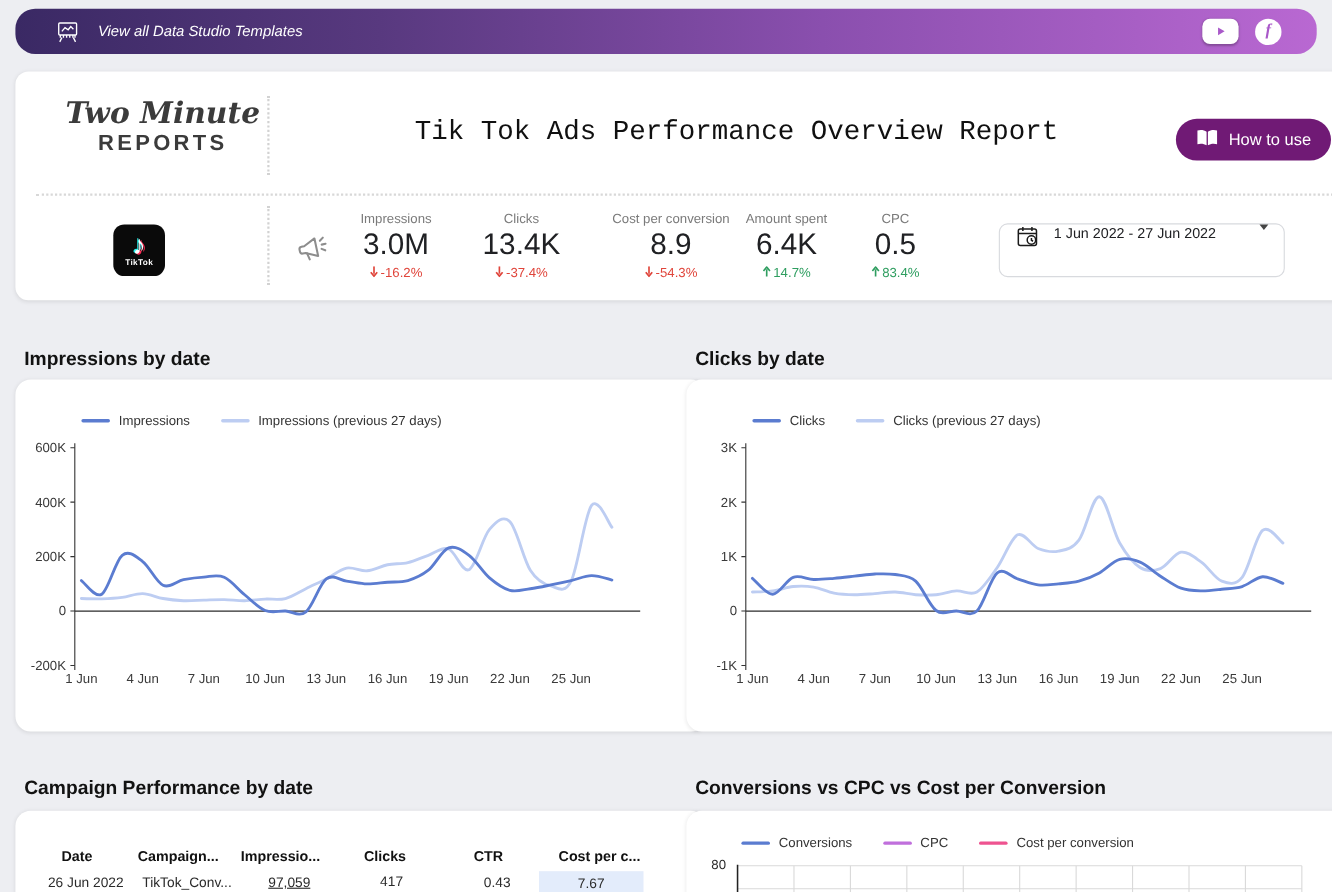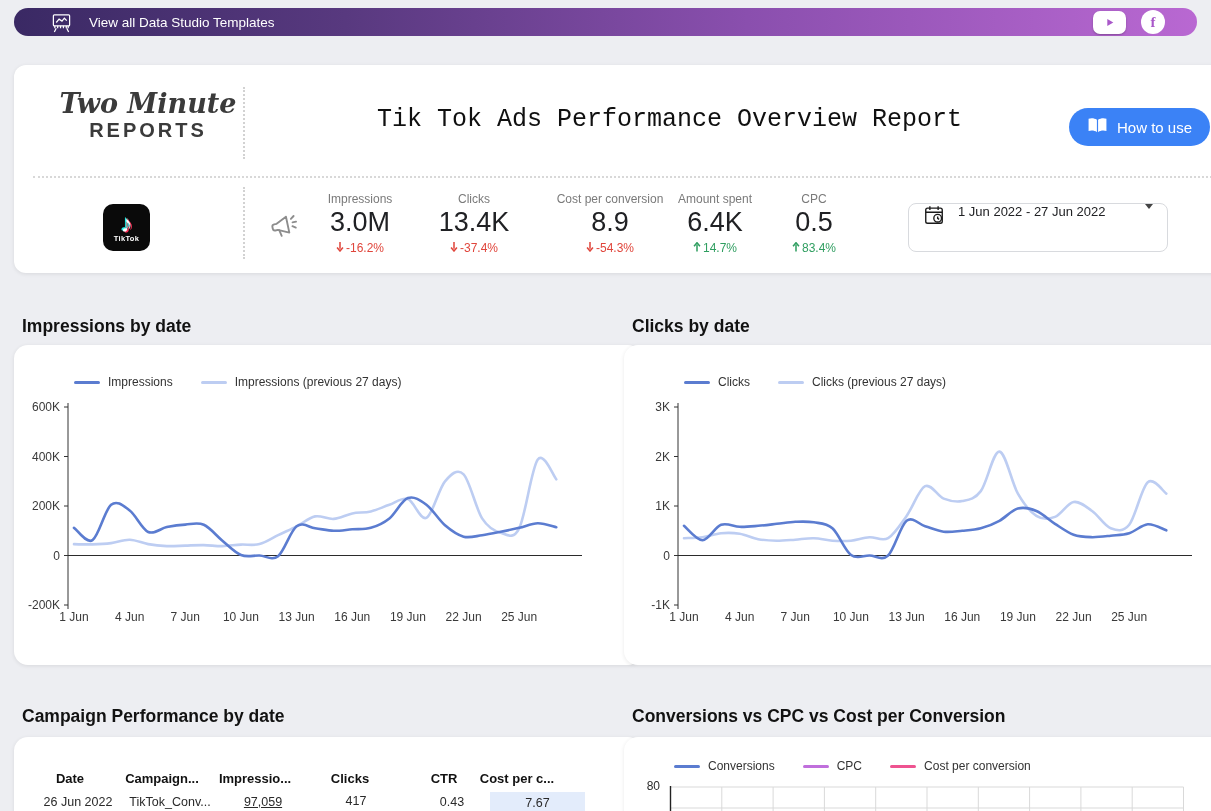--- a/index.html
+++ b/index.html
@@ -1,41 +1,41 @@
 <!DOCTYPE html>
 <html><head>
 <meta charset="utf-8">
 <style>
   html,body{margin:0;padding:0;}
   body{width:1211px;height:811px;background:#edeef2;font-family:"Liberation Sans",sans-serif;overflow:hidden;}
   .page{position:relative;width:1211px;height:811px;overflow:hidden;}
 
   
-  .banner{position:absolute;left:14px;top:8px;width:1183px;height:28px;border-radius:18px;
+  .banner{position:absolute;left:14px;top:8px;width:1183px;height:41px;border-radius:18px;
     background:linear-gradient(90deg,#3a2964 0%,#58397f 28%,#8a4fae 62%,#b968d2 100%);
-    display:flex;align-items:center;cursor:pointer;}
+    display:flex;align-items:center;cursor:pointer;font-style:italic;}
   .banner .easel{margin-left:36px;display:flex;}
   .banner-label{color:#fff;font-size:13.5px;margin-left:16px;}
   .social{margin-left:auto;margin-right:32px;display:flex;align-items:center;gap:15px;}
   .yt-btn{width:33px;height:23px;background:#fff;border-radius:7px;display:flex;align-items:center;justify-content:center;box-shadow:0 1px 2px rgba(0,0,0,.25);cursor:pointer;}
   .fb-btn{width:24px;height:24px;background:#fff;border-radius:50%;display:flex;align-items:center;justify-content:center;cursor:pointer;}
   .fb-glyph{color:#a958c9;font-weight:bold;font-size:15px;font-family:"Liberation Serif",serif;line-height:1;}
 
   
   .card{background:#fff;border-radius:14px;box-shadow:0 1px 4px rgba(0,0,0,.09);position:absolute;padding-left:38px;}
   .header-card{left:14px;top:65px;width:1183px;height:208px;border-radius:12px;}
   .logo{position:absolute;left:44px;top:24px;width:180px;text-align:center;color:#3b3b3b;}
   .logo-top{font-family:"DejaVu Serif",serif;font-style:italic;font-weight:700;font-size:27px;line-height:1.1;}
   .logo-bottom{font-size:20px;font-weight:800;letter-spacing:3px;margin-top:0px;}
   .vdot{position:absolute;border-left:2px dotted #d2d2d2;}
   .vdot-1{left:229px;top:22px;height:72px;}
   .vdot-2{left:229px;top:122px;height:72px;}
   .hdot{position:absolute;left:19px;right:19px;top:111px;border-top:2px dotted #d8d8d8;}
   .report-title{position:absolute;left:240px;right:150px;top:40px;text-align:center;font-size:25px;color:#101010;font-family:Liberation Mono, monospace;}
-  .howto-btn{position:absolute;right:25px;top:43px;height:38px;border-radius:19px;background:#3b82f6;color:#fff;
+  .howto-btn{position:absolute;right:25px;top:43px;height:38px;border-radius:19px;background:#701a75;color:#fff;
     display:flex;align-items:center;padding:0 18px;gap:9px;font-size:15px;cursor:pointer;border:none;}
 
   
   .tiktok-logo{position:absolute;left:89px;top:139px;width:47px;height:47px;background:#0a0a0a;border-radius:10px;
     display:flex;flex-direction:column;align-items:center;justify-content:center;}
   .tiktok-note{color:#fff;font-size:24px;line-height:1;text-shadow:-1.5px -1px 0 #25f4ee,1.5px 1px 0 #fe2c55;}
   .tiktok-word{color:#fff;font-size:7.5px;font-weight:bold;margin-top:-2px;letter-spacing:.3px;}
   .megaphone{position:absolute;left:257px;top:147px;transform:rotate(-12deg);}
   .metric{position:absolute;top:127px;width:150px;text-align:center;}
   .metric-label{font-size:12px;color:#7a7a7a;}
@@ -282,21 +282,21 @@
         <path d="M50.0 132.8C53.1 135.2 62.4 147.3 68.5 147.2C74.7 147.0 80.9 134.0 87.1 131.8C93.3 129.6 99.5 133.6 105.7 133.8C111.8 134.0 118.0 133.3 124.2 132.8C130.4 132.3 136.6 131.5 142.8 130.8C148.9 130.2 155.1 129.1 161.3 128.8C167.5 128.6 173.7 128.3 179.8 129.3C186.0 130.4 192.2 129.8 198.4 135.3C204.6 140.7 210.8 157.5 217.0 162.0C223.1 166.5 229.3 162.4 235.5 162.5C241.7 162.6 247.9 168.3 254.1 162.5C260.2 156.7 266.4 132.7 272.6 127.8C278.8 123.0 285.0 131.5 291.1 133.3C297.3 135.1 303.5 138.0 309.7 138.7C315.9 139.5 322.1 138.3 328.3 137.8C334.4 137.2 340.6 136.9 346.8 135.3C353.0 133.6 359.2 131.2 365.4 127.8C371.5 124.5 377.7 117.1 383.9 115.5C390.1 113.8 396.3 115.4 402.4 118.0C408.6 120.5 414.8 126.9 421.0 130.8C427.2 134.8 433.4 139.5 439.6 141.7C445.7 143.9 451.9 144.0 458.1 144.2C464.3 144.3 470.5 143.4 476.7 142.7C482.8 142.0 489.0 142.1 495.2 140.2C501.4 138.3 507.6 131.8 513.8 131.3C519.9 130.8 529.2 136.3 532.3 137.3" fill="none" stroke="#5b7cd0" stroke-width="2.6" stroke-linecap="round"></path>
       </svg>
   </div>
 
   <div class="card bottom-card-left">
     <div class="th" style="left:1px;">Date</div>
     <div class="th" style="left:93px;">Campaign...</div>
     <div class="th" style="left:186px;">Impressio...</div>
     <div class="th" style="left:281px;">Clicks</div>
     <div class="th" style="left:375px;">CTR</div>
-    <div class="th" style="left:448px;">Cost per c...</div>
+    <div class="th" style="left:476px;">Cost per c...</div>
 
     <div class="td" style="left:1px;">26 Jun 2022</div>
     <div class="td" style="left:93px;">TikTok_Conv...</div>
     <div class="td" style="left:186px;text-decoration:underline;">97,059</div>
     <div class="clicks-cell">
       <span>417</span>
       <span class="clicks-bar"></span>
     </div>
     <div class="td" style="left:375px;">0.43</div>
     <div class="cost-cell">7.67</div>

